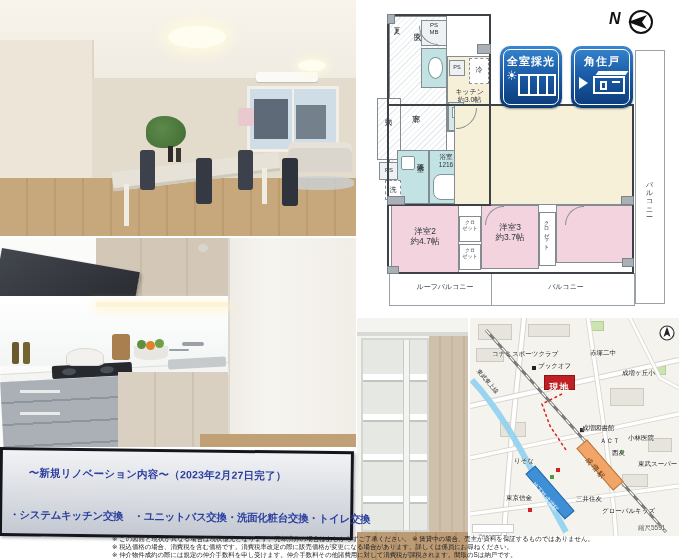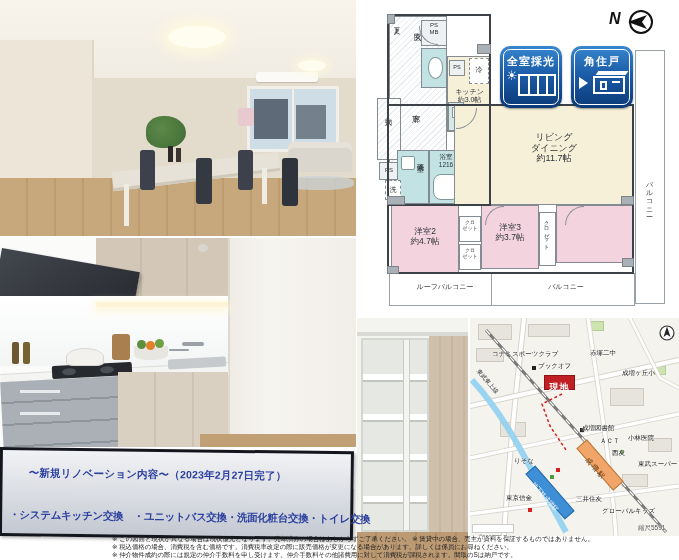--- a/index.html
+++ b/index.html
@@ -138,23 +138,20 @@
     </div>
     <span class="vlbl" style="left:56px;top:158px;font-size:7px;">洗面室</span>
     <div class="room teal" style="left:70px;top:150px;width:34px;height:54px;"></div>
     <span class="lbl" style="left:70px;top:153px;width:34px;font-size:6.5px;">浴室
 1216</span>
     <div class="abs" style="left:74px;top:174px;width:27px;height:26px;background:#fff;border:1px solid #7f979a;border-radius:8px;box-sizing:border-box;"></div>
     <div class="dashedbox" style="left:26px;top:180px;width:16px;height:20px;"></div>
     <span class="lbl" style="left:26px;top:186px;width:16px;font-size:7px;">洗</span>
 
     <div class="room cream" style="left:95px;top:104px;width:180px;height:101px;"></div>
-    <span class="lbl" style="left:150px;top:132px;width:90px;font-size:9px;">リビング
-ダイニング
-約11.7帖</span>
 
     <div class="room pink" style="left:32px;top:205px;width:68px;height:68px;"></div>
     <span class="lbl" style="left:32px;top:226px;width:68px;font-size:8.5px;">洋室2
 約4.7帖</span>
     <div class="room" style="left:100px;top:216px;width:22px;height:26px;background:#fff;"></div>
     <span class="lbl" style="left:100px;top:220px;width:22px;font-size:5px;">クロ
 ゼット</span>
     <div class="room" style="left:100px;top:244px;width:22px;height:26px;background:#fff;"></div>
     <span class="lbl" style="left:100px;top:248px;width:22px;font-size:5px;">クロ
 ゼット</span>

